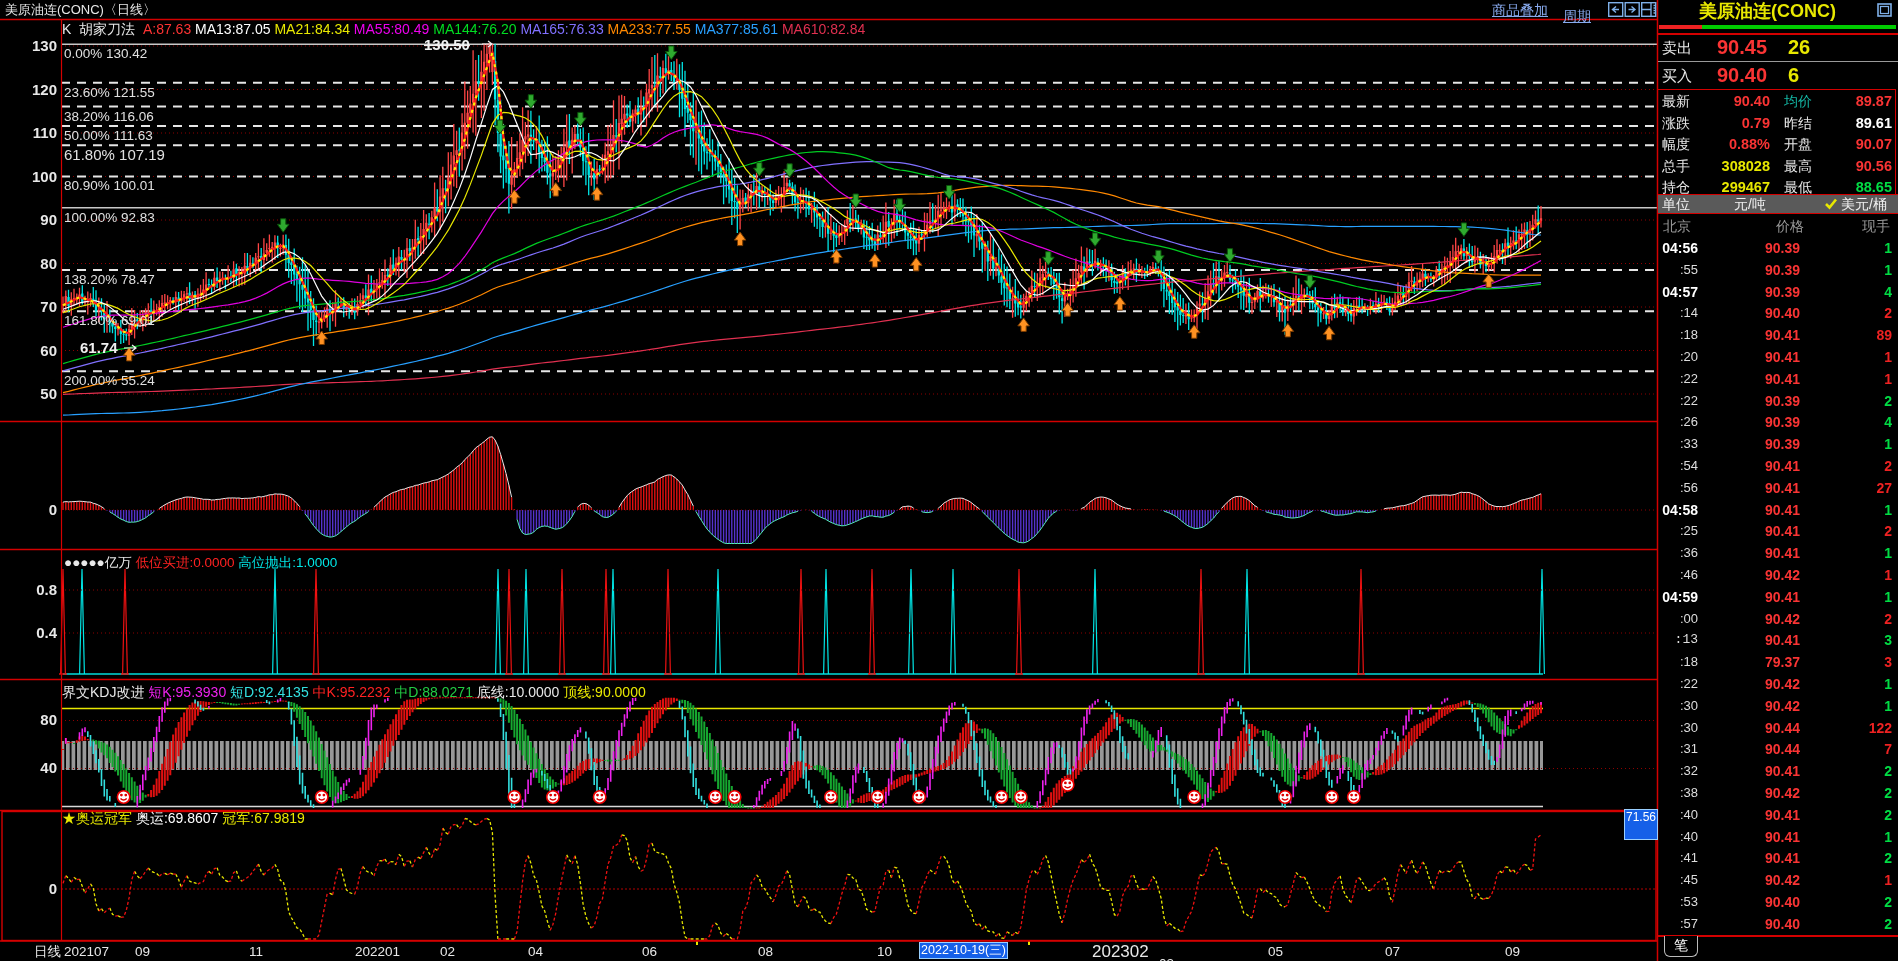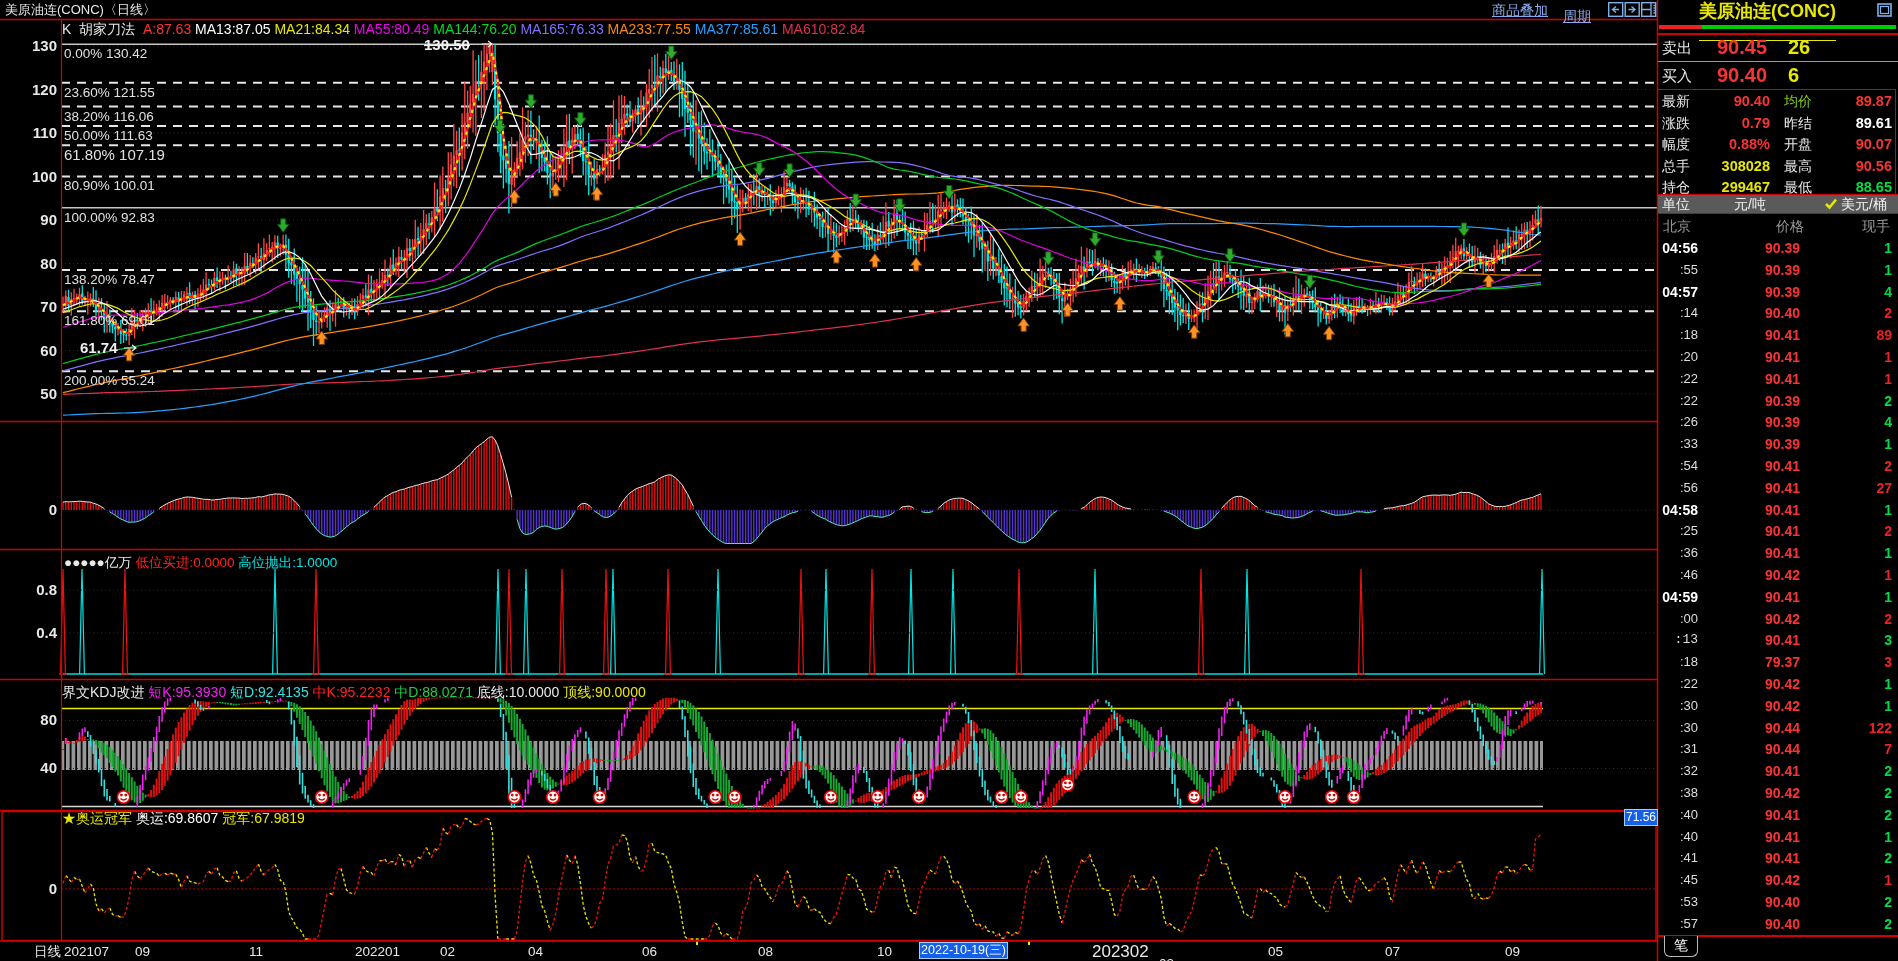--- a/index.html
+++ b/index.html
@@ -184,56 +184,56 @@
     <div style="position:absolute;left:10px;top:501px;width:47px;text-align:right;font-size:15px;color:#e8e8e8;white-space:nowrap;line-height:18px;font-weight:bold;">0</div>
     <div style="position:absolute;left:10px;top:581px;width:47px;text-align:right;font-size:15px;color:#e8e8e8;white-space:nowrap;line-height:18px;font-weight:bold;">0.8</div>
     <div style="position:absolute;left:10px;top:624px;width:47px;text-align:right;font-size:15px;color:#e8e8e8;white-space:nowrap;line-height:18px;font-weight:bold;">0.4</div>
     <div style="position:absolute;left:10px;top:711px;width:47px;text-align:right;font-size:15px;color:#e8e8e8;white-space:nowrap;line-height:18px;font-weight:bold;">80</div>
     <div style="position:absolute;left:10px;top:759px;width:47px;text-align:right;font-size:15px;color:#e8e8e8;white-space:nowrap;line-height:18px;font-weight:bold;">40</div>
     <div style="position:absolute;left:10px;top:880px;width:47px;text-align:right;font-size:15px;color:#e8e8e8;white-space:nowrap;line-height:18px;font-weight:bold;">0</div>
     <div style="position:absolute;left:62px;top:21px;font-size:14px;white-space:nowrap;line-height:17px"><span style="color:#e8e8e8">K&nbsp; 胡家刀法&nbsp; </span><span style="color:#ff3333">A:87.63 </span><span style="color:#ffffff">MA13:87.05 </span><span style="color:#e8e800">MA21:84.34 </span><span style="color:#ee00ee">MA55:80.49 </span><span style="color:#00dd22">MA144:76.20 </span><span style="color:#8070ff">MA165:76.33 </span><span style="color:#ff8800">MA233:77.55 </span><span style="color:#28a0ff">MA377:85.61 </span><span style="color:#e03050">MA610:82.84</span></div>
     <div style="position:absolute;left:64px;top:555px;font-size:13.5px;white-space:nowrap;line-height:16.5px"><span style="color:#e8e8e8">●●●●●亿万 </span><span style="color:#ff2222">低位买进:0.0000 </span><span style="color:#00e6e6">高位抛出:1.0000</span></div>
     <div style="position:absolute;left:62px;top:684px;font-size:14px;white-space:nowrap;line-height:17px"><span style="color:#e8e8e8">界文KDJ改进 </span><span style="color:#ee22ee">短K:95.3930 </span><span style="color:#33e0e0">短D:92.4135 </span><span style="color:#ff2222">中K:95.2232 </span><span style="color:#22cc44">中D:88.0271 </span><span style="color:#e8e8e8">底线:10.0000 </span><span style="color:#e8e800">顶线:90.0000</span></div>
     <div style="position:absolute;left:62px;top:810px;font-size:14px;white-space:nowrap;line-height:17px"><span style="color:#e8e800">★奥运冠军 </span><span style="color:#ffffff">奥运:69.8607 </span><span style="color:#e8e800">冠军:67.9819</span></div>
-    <div style="position:absolute;left:1624px;top:809px;width:34px;height:17px;background:#1560e8;border:1px solid #9ad0ff;color:#fff;font-size:12px;text-align:center;line-height:14px">71.56</div>
+    <div style="position:absolute;left:1624px;top:809px;width:34px;height:31px;background:#1560e8;border:1px solid #9ad0ff;color:#fff;font-size:12px;text-align:center;line-height:14px">71.56</div>
     <div style="position:absolute;left:34px;top:944px;font-size:13.5px;color:#e8e8e8;white-space:nowrap;line-height:16.5px;">日线</div>
     <div style="position:absolute;left:64px;top:944px;font-size:13.5px;color:#e8e8e8;white-space:nowrap;line-height:16.5px;">202107</div>
     <div style="position:absolute;left:135px;top:944px;font-size:13.5px;color:#e8e8e8;white-space:nowrap;line-height:16.5px;">09</div>
     <div style="position:absolute;left:249px;top:944px;font-size:13.5px;color:#e8e8e8;white-space:nowrap;line-height:16.5px;">11</div>
     <div style="position:absolute;left:355px;top:944px;font-size:13.5px;color:#e8e8e8;white-space:nowrap;line-height:16.5px;">202201</div>
     <div style="position:absolute;left:440px;top:944px;font-size:13.5px;color:#e8e8e8;white-space:nowrap;line-height:16.5px;">02</div>
     <div style="position:absolute;left:528px;top:944px;font-size:13.5px;color:#e8e8e8;white-space:nowrap;line-height:16.5px;">04</div>
     <div style="position:absolute;left:642px;top:944px;font-size:13.5px;color:#e8e8e8;white-space:nowrap;line-height:16.5px;">06</div>
     <div style="position:absolute;left:758px;top:944px;font-size:13.5px;color:#e8e8e8;white-space:nowrap;line-height:16.5px;">08</div>
     <div style="position:absolute;left:877px;top:944px;font-size:13.5px;color:#e8e8e8;white-space:nowrap;line-height:16.5px;">10</div>
     <div style="position:absolute;left:1092px;top:944px;font-size:17px;color:#e8e8e8;white-space:nowrap;line-height:16.5px;">202302</div>
     <div style="position:absolute;left:1159px;top:956px;font-size:13.5px;color:#e8e8e8;white-space:nowrap;line-height:16.5px;">03</div>
     <div style="position:absolute;left:1268px;top:944px;font-size:13.5px;color:#e8e8e8;white-space:nowrap;line-height:16.5px;">05</div>
     <div style="position:absolute;left:1385px;top:944px;font-size:13.5px;color:#e8e8e8;white-space:nowrap;line-height:16.5px;">07</div>
     <div style="position:absolute;left:1505px;top:944px;font-size:13.5px;color:#e8e8e8;white-space:nowrap;line-height:16.5px;">09</div>
     <div style="position:absolute;left:919px;top:942px;width:89px;height:17px;background:#1560e8;border:1px solid #9ad0ff;color:#fff;font-size:12.5px;text-align:center;line-height:15px">2022-10-19(三)</div>
-    <div style="position:absolute;left:1699px;top:1px;font-size:18px;color:#e8e800;white-space:nowrap;line-height:21px;font-weight:bold;"><span style="border-bottom:1.5px solid #e8e800;padding-bottom:19px">美原油连(CONC)</span></div>
+    <div style="position:absolute;left:1699px;top:1px;font-size:18px;color:#e8e800;white-space:nowrap;line-height:21px;font-weight:bold;"><span style="border-bottom:1.5px solid #e8e800;padding-bottom:6px">美原油连(CONC)</span></div>
     <svg style="position:absolute;left:1877px;top:3px" width="16" height="14">
       <rect x="1" y="1" width="13" height="12" fill="none" stroke="#7fb0e8" stroke-width="1.6"></rect>
       <rect x="3.5" y="3.5" width="8" height="7" fill="none" stroke="#7fb0e8" stroke-width="1.2"></rect>
     </svg>
     <div style="position:absolute;left:1659px;top:25px;width:43px;height:4px;background:#ee2222"></div>
     <div style="position:absolute;left:1702px;top:25px;width:194px;height:4px;background:#00cc00"></div>
     <div style="position:absolute;left:1658px;top:33px;width:240px;height:1.5px;background:#d40000"></div>
     <div style="position:absolute;left:1662px;top:39px;font-size:15px;color:#e8e8e8;white-space:nowrap;line-height:18px;">卖出</div>
     <div style="position:absolute;left:1717px;top:36px;font-size:20px;color:#fa3434;white-space:nowrap;line-height:23px;font-weight:bold;">90.45</div>
     <div style="position:absolute;left:1788px;top:36px;font-size:20px;color:#e8e800;white-space:nowrap;line-height:23px;font-weight:bold;">26</div>
     <div style="position:absolute;left:1658px;top:61px;width:240px;height:1px;background:#999"></div>
     <div style="position:absolute;left:1662px;top:67px;font-size:15px;color:#e8e8e8;white-space:nowrap;line-height:18px;">买入</div>
     <div style="position:absolute;left:1717px;top:64px;font-size:20px;color:#fa3434;white-space:nowrap;line-height:23px;font-weight:bold;">90.40</div>
     <div style="position:absolute;left:1788px;top:64px;font-size:20px;color:#e8e800;white-space:nowrap;line-height:23px;font-weight:bold;">6</div>
     <div style="position:absolute;left:1657px;top:89px;width:239px;height:107px;border:1px solid #d40000"></div>
     <div style="position:absolute;left:1662px;top:93px;font-size:14px;color:#e8e8e8;white-space:nowrap;line-height:17px;">最新</div>
     <div style="position:absolute;left:1690px;top:93px;width:80px;text-align:right;font-size:14.5px;color:#fa3434;white-space:nowrap;line-height:17.5px;font-weight:bold;">90.40</div>
-    <div style="position:absolute;left:1784px;top:93px;font-size:14px;color:#84cc16;white-space:nowrap;line-height:17px;">均价</div>
+    <div style="position:absolute;left:1784px;top:93px;font-size:14px;color:#14b8a6;white-space:nowrap;line-height:17px;">均价</div>
     <div style="position:absolute;left:1812px;top:93px;width:80px;text-align:right;font-size:14.5px;color:#fa3434;white-space:nowrap;line-height:17.5px;font-weight:bold;">89.87</div>
     <div style="position:absolute;left:1662px;top:114.5px;font-size:14px;color:#e8e8e8;white-space:nowrap;line-height:17px;">涨跌</div>
     <div style="position:absolute;left:1690px;top:114.5px;width:80px;text-align:right;font-size:14.5px;color:#fa3434;white-space:nowrap;line-height:17.5px;font-weight:bold;">0.79</div>
     <div style="position:absolute;left:1784px;top:114.5px;font-size:14px;color:#e8e8e8;white-space:nowrap;line-height:17px;">昨结</div>
     <div style="position:absolute;left:1812px;top:114.5px;width:80px;text-align:right;font-size:14.5px;color:#ffffff;white-space:nowrap;line-height:17.5px;font-weight:bold;">89.61</div>
     <div style="position:absolute;left:1662px;top:136px;font-size:14px;color:#e8e8e8;white-space:nowrap;line-height:17px;">幅度</div>
     <div style="position:absolute;left:1690px;top:136px;width:80px;text-align:right;font-size:14.5px;color:#fa3434;white-space:nowrap;line-height:17.5px;font-weight:bold;">0.88%</div>
     <div style="position:absolute;left:1784px;top:136px;font-size:14px;color:#e8e8e8;white-space:nowrap;line-height:17px;">开盘</div>
     <div style="position:absolute;left:1812px;top:136px;width:80px;text-align:right;font-size:14.5px;color:#fa3434;white-space:nowrap;line-height:17.5px;font-weight:bold;">90.07</div>
     <div style="position:absolute;left:1662px;top:157.5px;font-size:14px;color:#e8e8e8;white-space:nowrap;line-height:17px;">总手</div>

